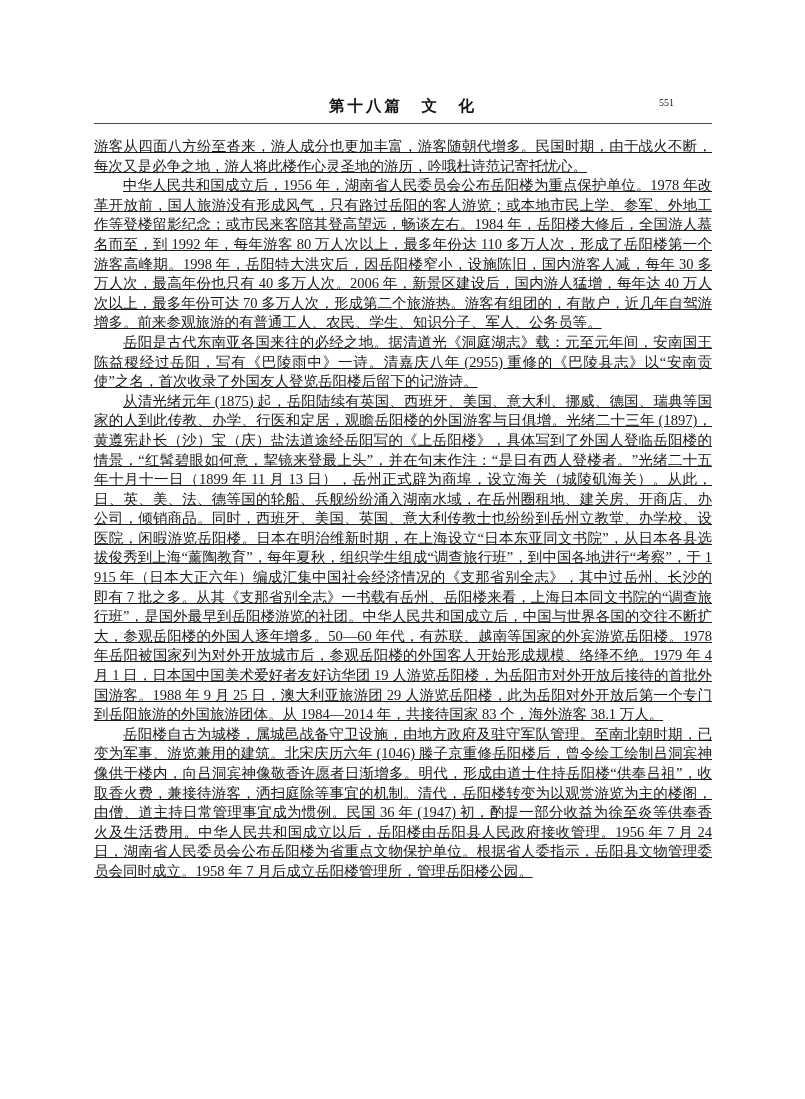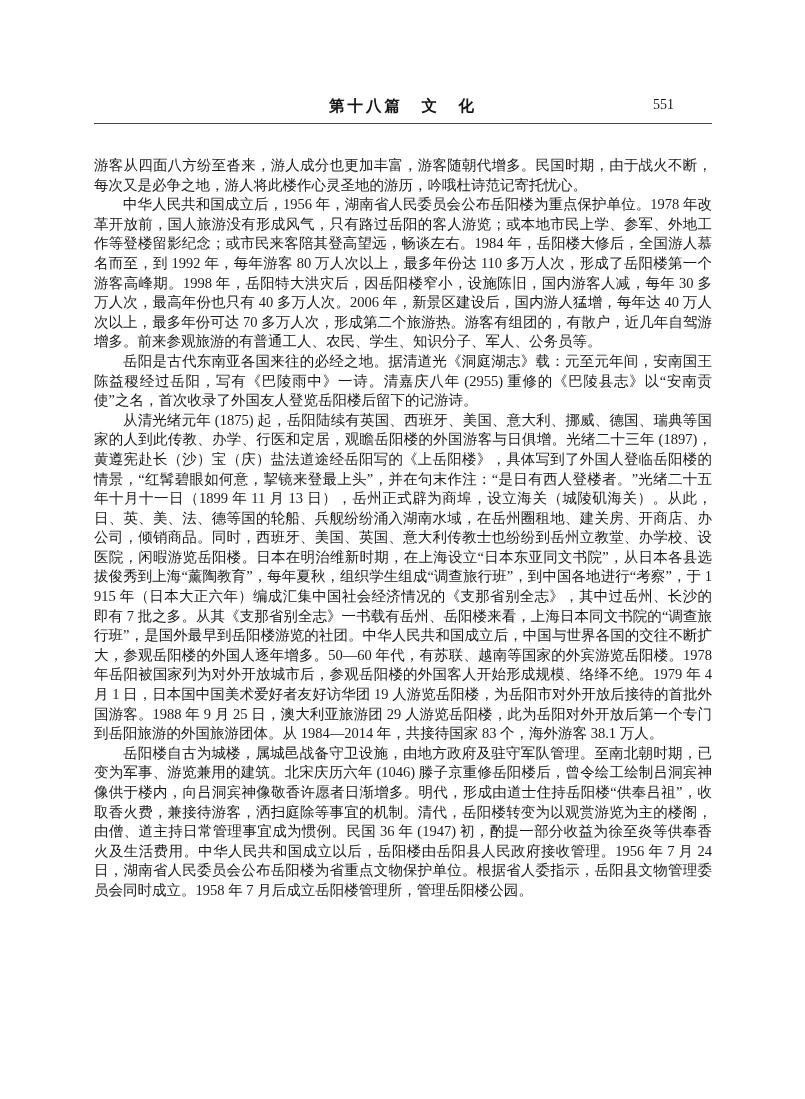--- a/index.html
+++ b/index.html
@@ -39,31 +39,32 @@
     text-align: center;
     font-size: 15.5px;
     font-weight: bold;
     letter-spacing: 3px;
     color: #141414;
   }
   .hdr-page {
     position: absolute;
     right: 38px;
     top: 1px;
-    font-size: 14px;
+    font-size: 10px;
     color: #141414;
   }
   .hdr-rule {
     border: none;
     border-top: 1.2px solid #4a4a4a;
     margin: 6px 0 0 0;
     width: 100%;
   }
   .body-text {
-    margin-top: 32px;
+    margin-top: 13px;
+    text-decoration: underline;
   }
   p.para {
     margin: 0;
     padding: 0;
     font-size: 14.5px;
     line-height: 19.6px;
     text-align: justify;
     text-justify: inter-ideograph;
     text-indent: 2em;
     word-break: break-all;

